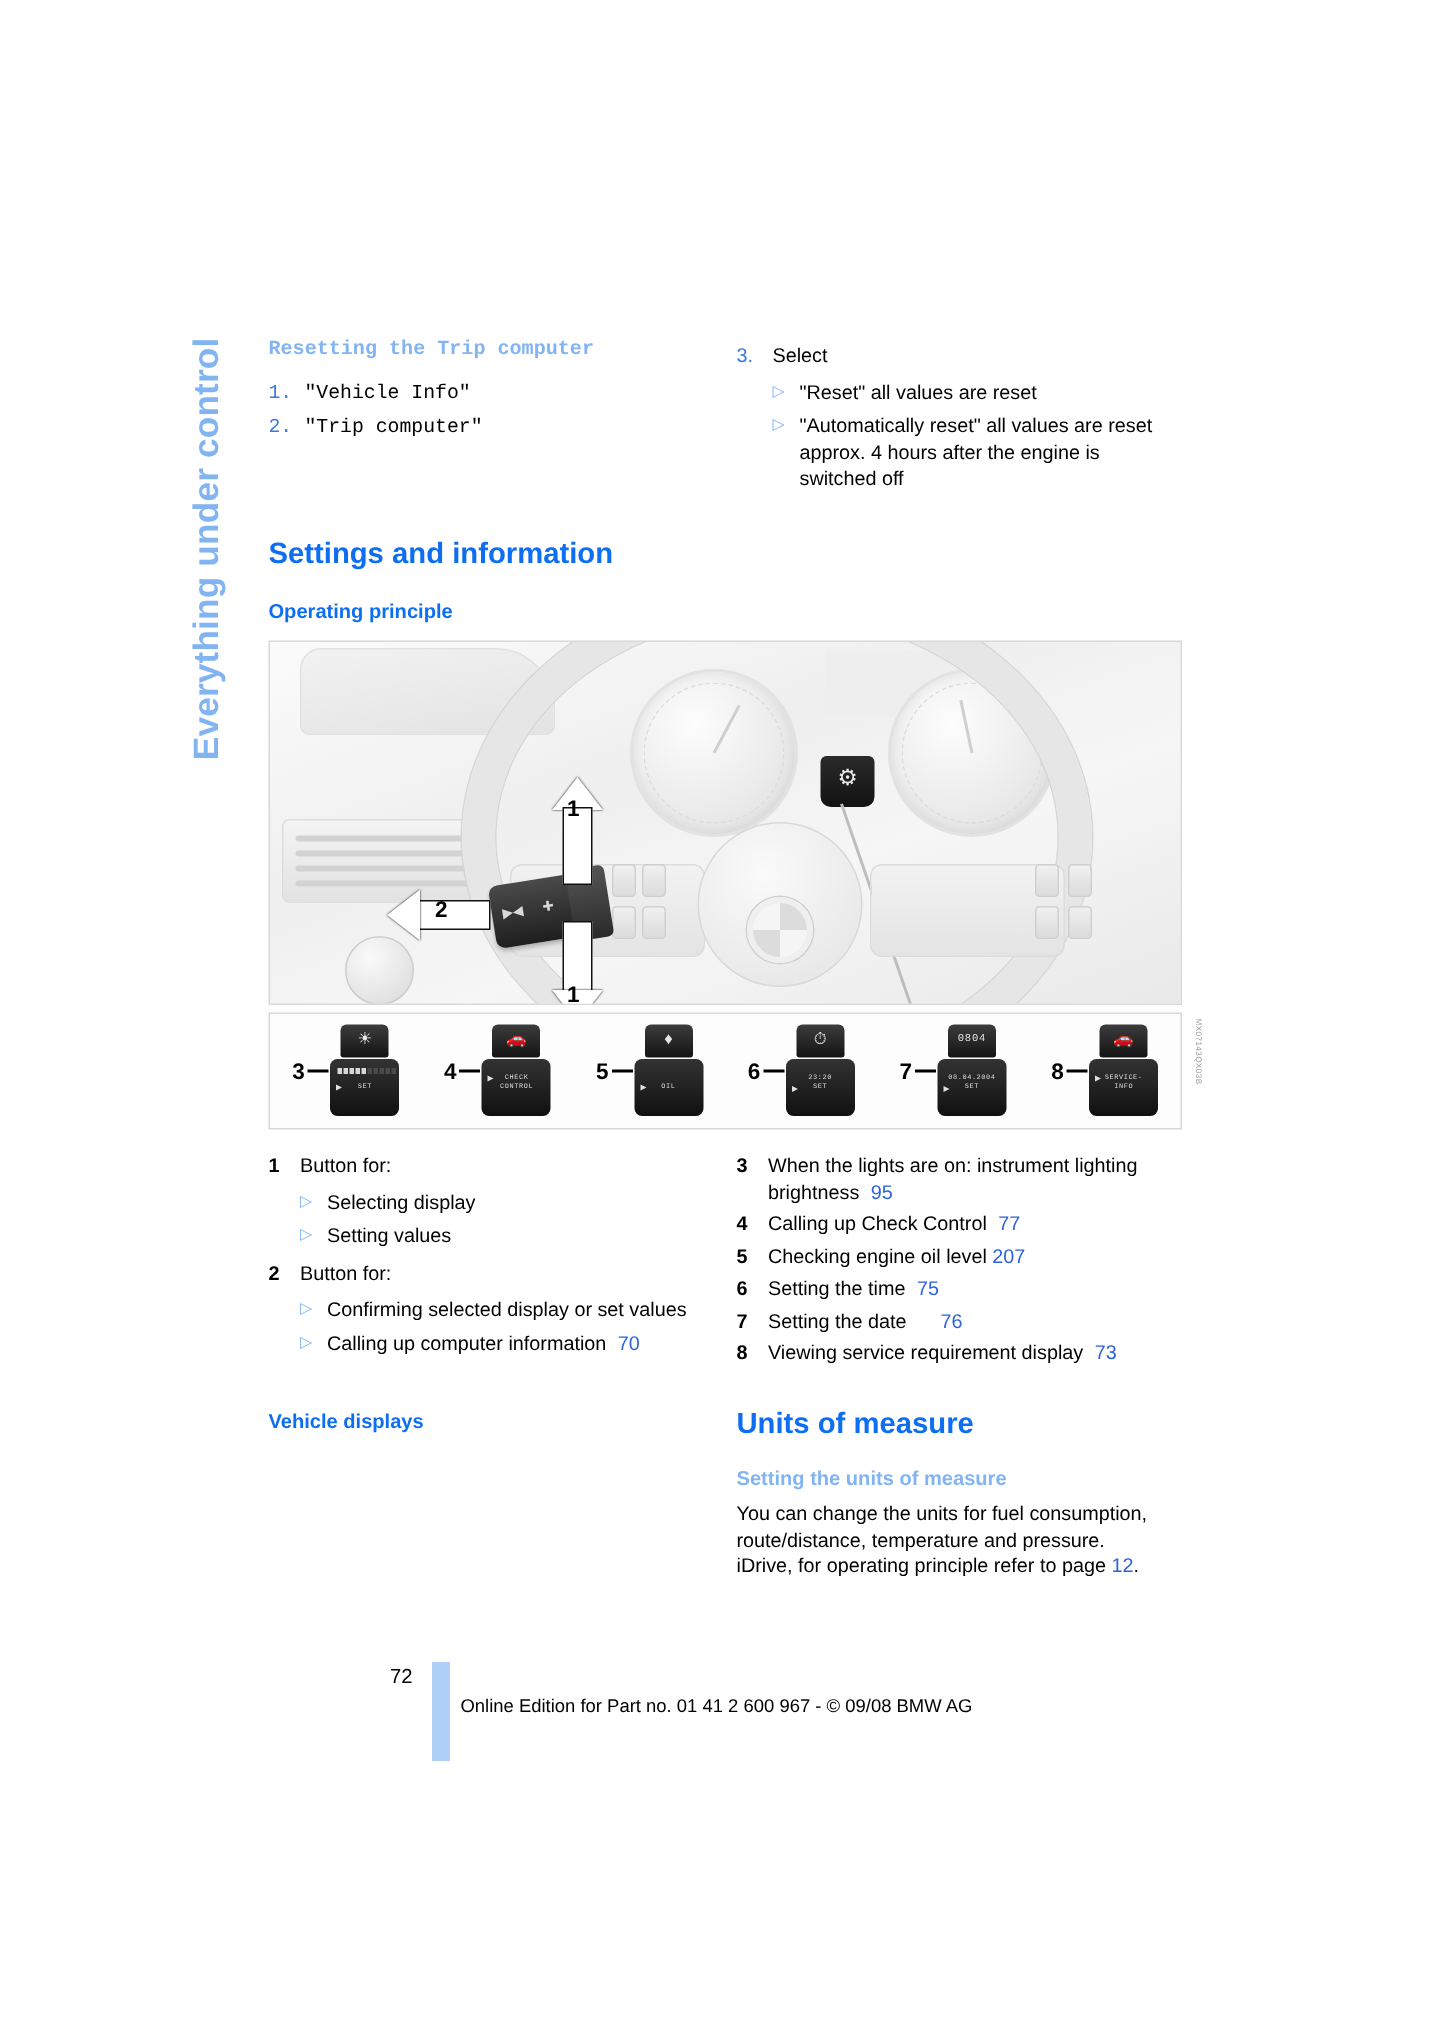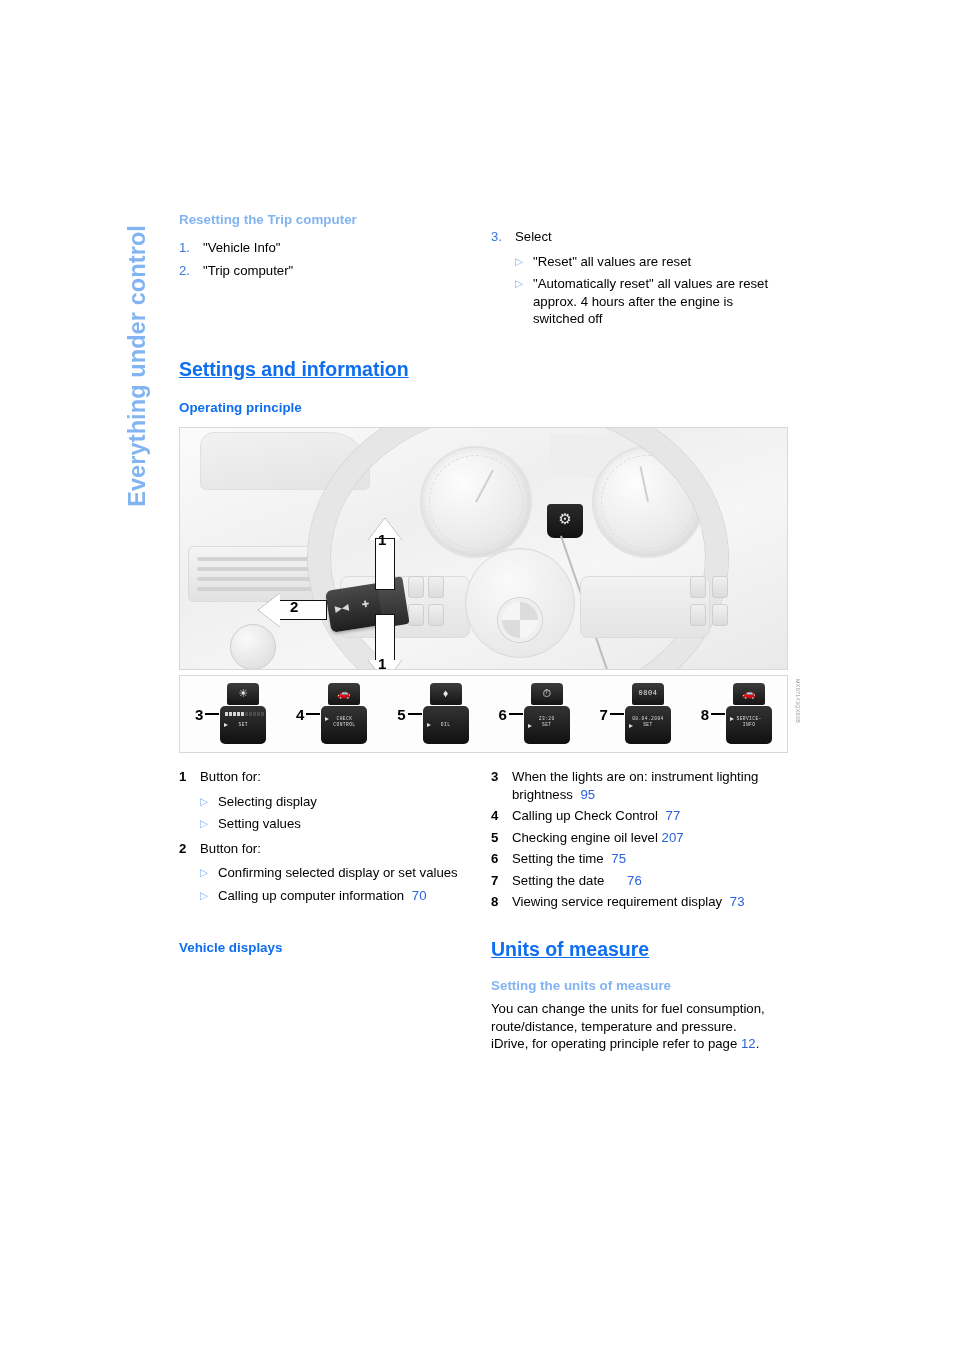--- a/index.html
+++ b/index.html
@@ -40,38 +40,38 @@
     color: #82b4f2;
     letter-spacing: 0.1px;
     white-space: nowrap;
     line-height: 1;
   }
 
   
   .col-left {
     position: absolute;
     left: 179px;
-    top: 212px;
+    top: 226px;
     width: 293px;
+    font-family: Liberation Mono, monospace;
   }
   .col-right {
     position: absolute;
     left: 491px;
     top: 228px;
     width: 297px;
   }
 
   
   h1.h-main {
     font-size: 19.5px;
     font-weight: bold;
     color: #0d6ef2;
     margin: 0;
     line-height: 1.2;
-    text-decoration: underline;
   }
   h2.h-sub-dark {
     font-size: 13.4px;
     font-weight: bold;
     color: #0d6ef2;
     margin: 0;
     line-height: 1.25;
   }
   h2.h-sub-light {
     font-size: 13.4px;
@@ -767,14 +767,19 @@
     <h2 class="h-sub-dark" style="margin-bottom:5px;">Vehicle displays</h2>
   </div>
 
   <div class="block-units">
     <h1 class="h-main" style="margin-bottom:17px;">Units of measure</h1>
     <h2 class="h-sub-light" style="margin-bottom:5px;">Setting the units of measure</h2>
     <p class="body-text" style="margin-bottom:0;">You can change the units for fuel consumption, route/distance, temperature and pressure.</p>
     <p class="body-text"><span>iDrive, for operating principle refer to page </span><span class="pageref">12</span><span>.</span></p>
   </div>
 
+  <div class="footer">
+    <div class="page-num">72</div>
+    <div class="footer-bar"></div>
+    <div class="footer-text">Online Edition for Part no. 01 41 2 600 967  - © 09/08 BMW AG</div>
+  </div>
 
 </div>
 
 </body></html>

